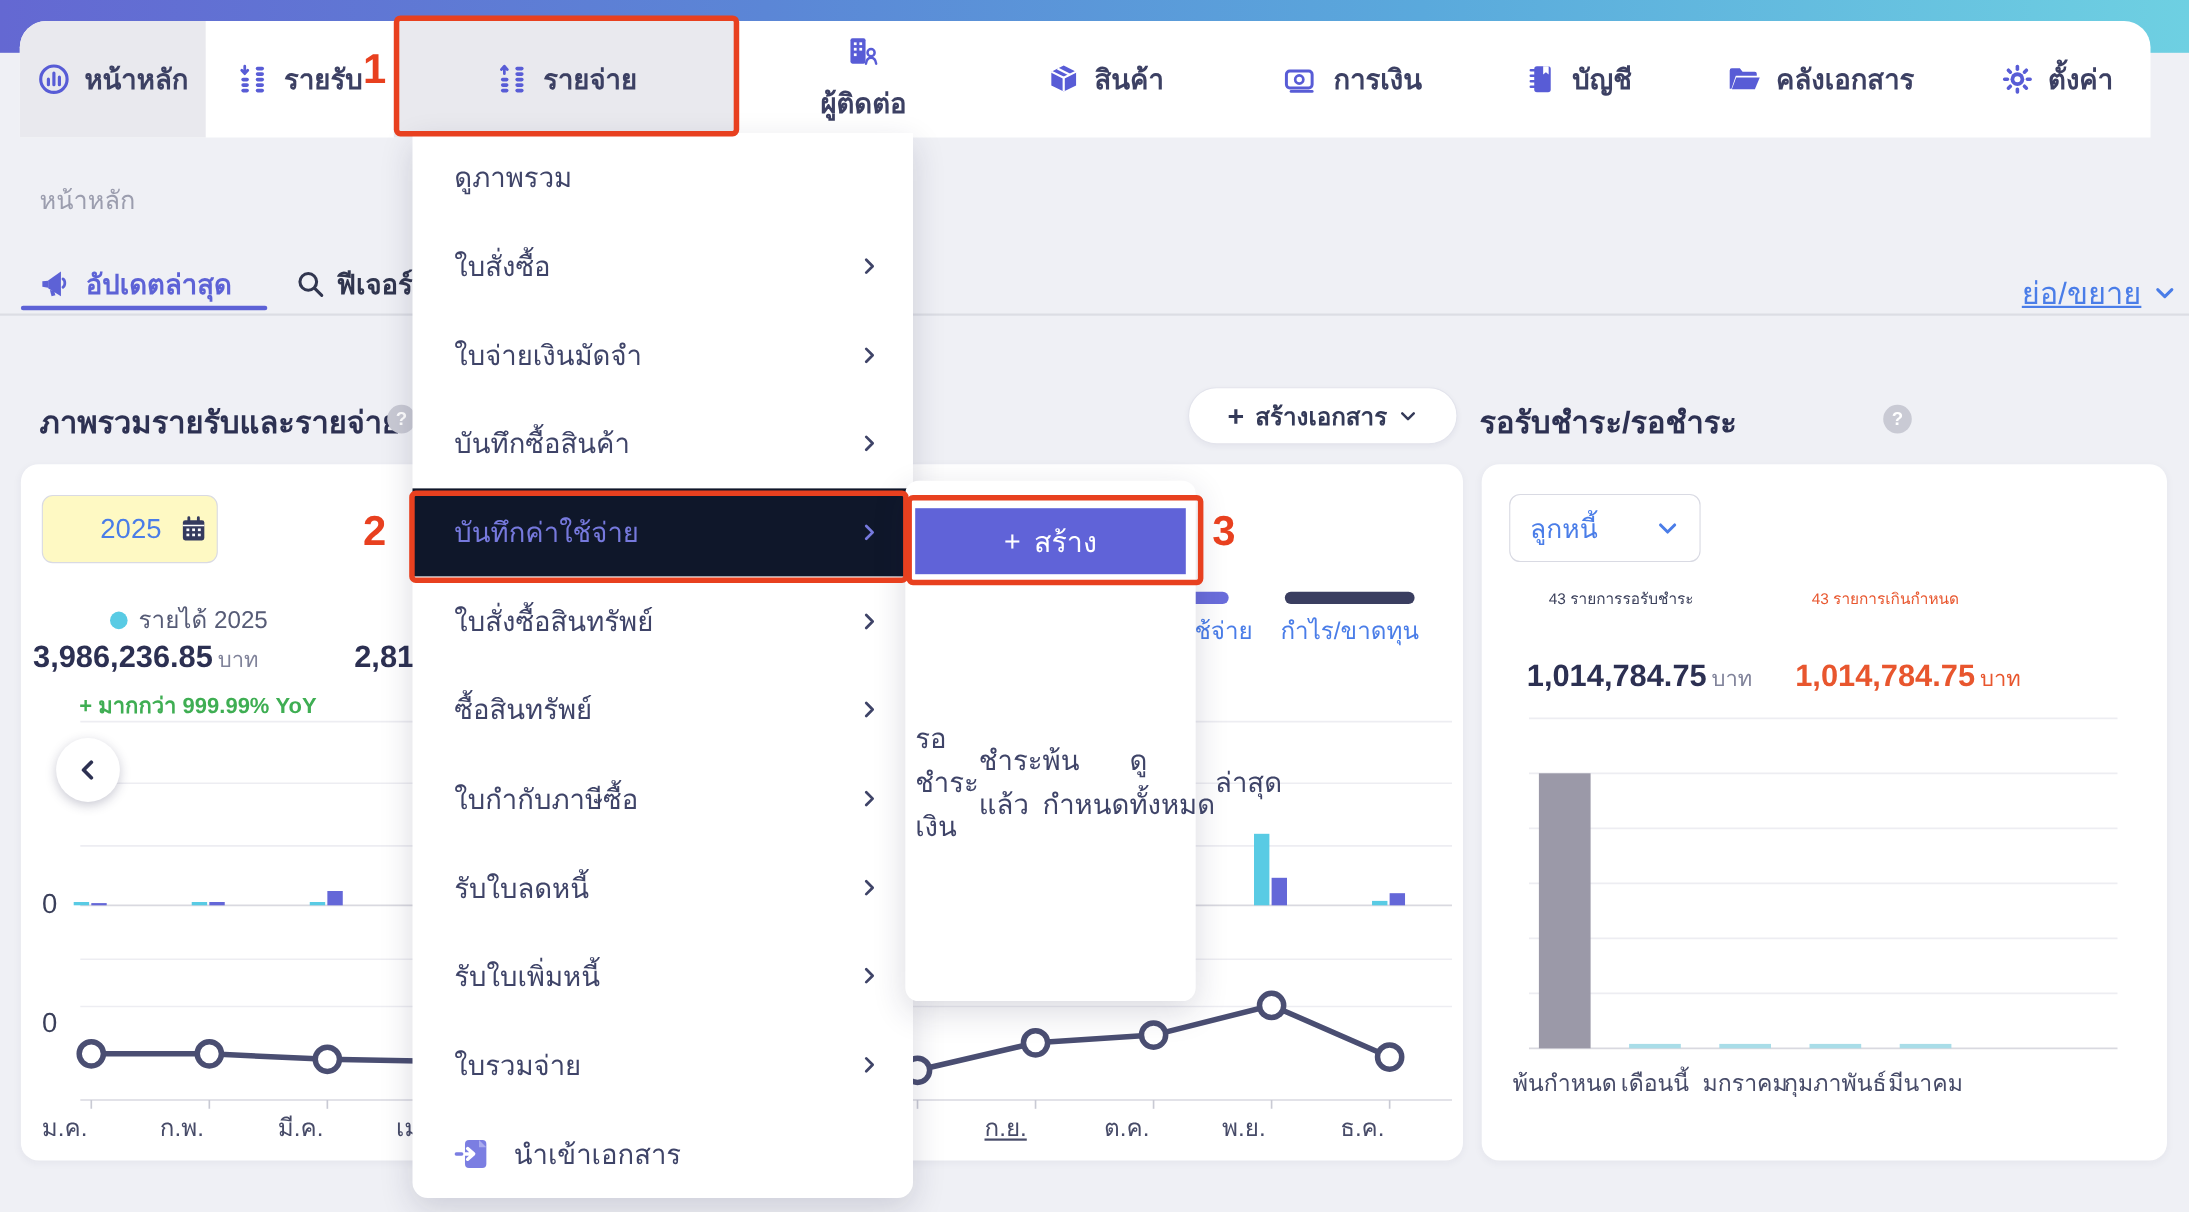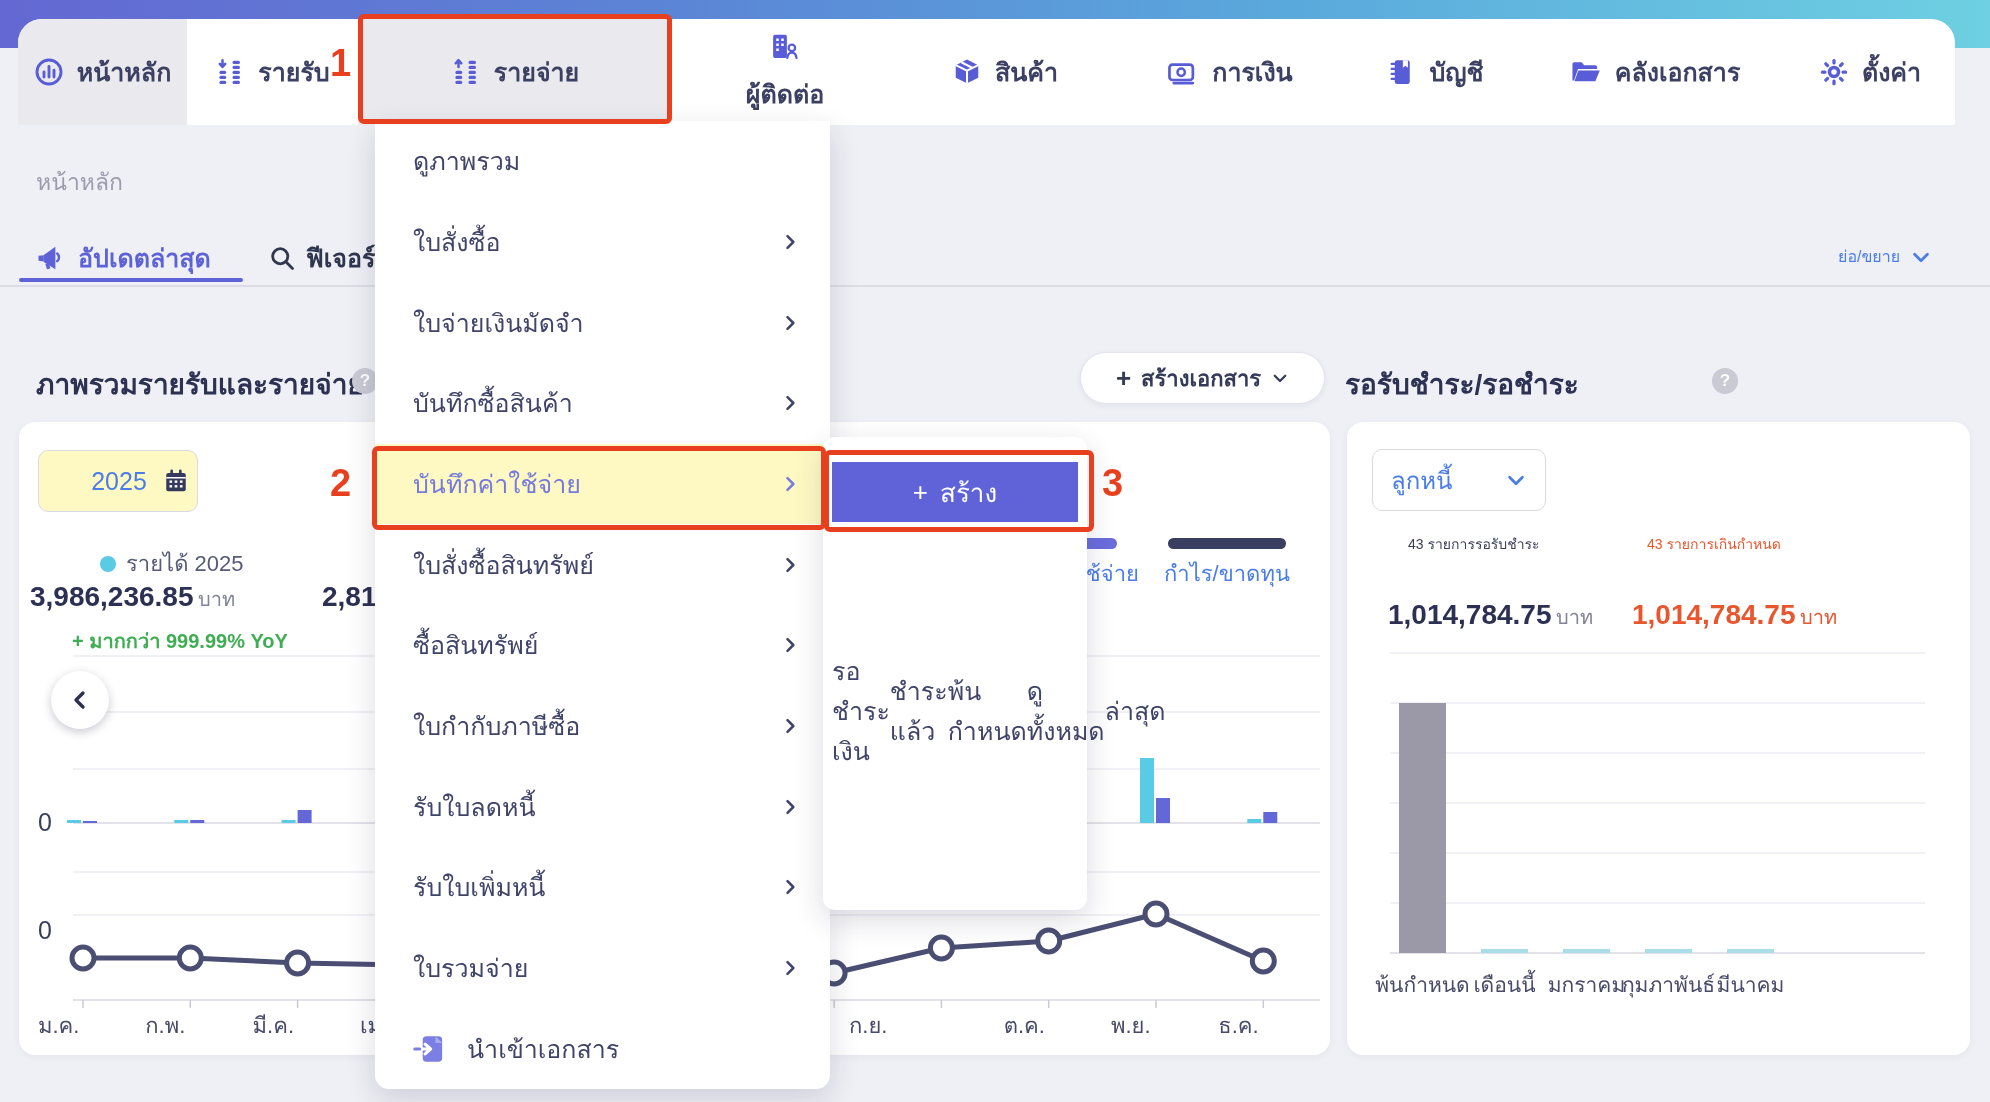--- a/index.html
+++ b/index.html
@@ -24,21 +24,21 @@
   .nav-tab.round-tl { border-radius:24px 0 0 0; }
 
   
   #breadcrumb { left:36px; top:164px; font-size:23px; color:#9b9dae; }
   #updates-tab { left:36px; top:238px; display:flex; gap:12px; align-items:center; cursor:pointer; }
   #updates-tab .lbl { font-size:25px; font-weight:700; color:#5d62d6; }
   #updates-underline { left:19px; top:278px; width:224px; height:4px; background:#5d62d6; border-radius:2px; }
   #feature-search { left:268px; top:238px; display:flex; gap:10px; align-items:center; cursor:pointer; }
   #feature-search .lbl { font-size:25px; font-weight:700; color:#31364f; white-space:nowrap; }
   #collapse-toggle { left:1838px; top:244px; display:flex; gap:10px; align-items:center; cursor:pointer; }
-  #collapse-toggle .lbl { font-size:16px; color:#4a7de8; }
+  #collapse-toggle .lbl { font-size:28px; color:#4a7de8;text-decoration:underline; }
   #toolbar-divider { left:0; top:285px; width:1990px; height:2px; background:#dcdde4; }
 
   
   .section-title { font-size:28px; font-weight:700; color:#2d3152; white-space:nowrap; }
   .help-badge { width:26px; height:26px; border-radius:50%; background:#c9cad4; color:#fff;
     font-size:17px; font-weight:700; display:flex; align-items:center; justify-content:center; cursor:pointer; }
   #create-doc-btn { left:1080px; top:352px; width:245px; height:52px; background:#fff;
     border:1px solid #e3e4ec; border-radius:26px; display:flex; align-items:center;
     justify-content:center; gap:10px; box-shadow:0 2px 6px rgba(40,40,80,.06); cursor:pointer; }
   #create-doc-btn .plus { font-size:26px; font-weight:600; color:#343a58; line-height:1; }
@@ -90,21 +90,21 @@
   .red { color:#e8562e !important; }
   .red .big-num, .big-num.red { color:#e8562e; }
   .red .cur { color:#e8562e; }
 
   
   #expense-menu { left:375px; top:121px; width:455px; height:968px; background:#fff;
     border-radius:0 0 14px 14px; box-shadow:0 10px 30px rgba(30,30,70,.16);
     z-index:10; display:flex; flex-direction:column; }
   .menu-item { flex:1; display:flex; align-items:center; padding:0 30px 0 38px; cursor:pointer; }
   .menu-item .lbl { font-size:25px; color:#3f4468; flex:1; }
-  .menu-item.hl { background:#fef9c3; }
+  .menu-item.hl { background:#0f172a; }
   .menu-item.hl .lbl { color:#7679dd; }
   .menu-item .chev { color:#3f4468; }
   .menu-item.hl .chev { color:#7679dd; }
   .menu-item .mi-icon { margin-right:20px; display:flex; }
 
   
   #expense-submenu { left:823px; top:437px; width:264px; height:473px; background:#fff;
     border-radius:12px; box-shadow:0 10px 30px rgba(30,30,70,.16); z-index:11;
     display:flex; flex-direction:column; padding:25px 9px 10px 9px; }
   #submenu-create-btn { height:60px; background:#6063d8; color:#fff; font-size:26px;
@@ -405,21 +405,21 @@
     </svg>
   <div id="month-labels">
       <div class="month-label" style="left: 38px; top: 1008px;">ม.ค.</div>
       <div class="month-label" style="left: 145.3px; top: 1008px;">ก.พ.</div>
       <div class="month-label" style="left: 252.6px; top: 1008px;">มี.ค.</div>
       <div class="month-label" style="left: 359.9px; top: 1008px;">เม.ย.</div>
       <div class="month-label" style="left: 467.2px; top: 1008px;">พ.ค.</div>
       <div class="month-label" style="left: 574.5px; top: 1008px;">มิ.ย.</div>
       <div class="month-label" style="left: 681.8px; top: 1008px;">ก.ค.</div>
       <div class="month-label" style="left: 789.1px; top: 1008px;">ส.ค.</div>
-      <div class="month-label" style="left: 849px; top: 1008px;">ก.ย.</div>
+      <div class="month-label" style="left: 895px; top: 1008px; text-decoration: underline;">ก.ย.</div>
       <div class="month-label" style="left: 1003.7px; top: 1008px;">ต.ค.</div>
       <div class="month-label" style="left: 1111px; top: 1008px;">พ.ย.</div>
       <div class="month-label" style="left: 1218.3px; top: 1008px;">ธ.ค.</div>
     </div>
 
   <div class="abs card" id="right-card"></div>
 
   <div class="abs" id="debtor-select">
     <span class="lbl">ลูกหนี้</span>
     <span class="ic">

